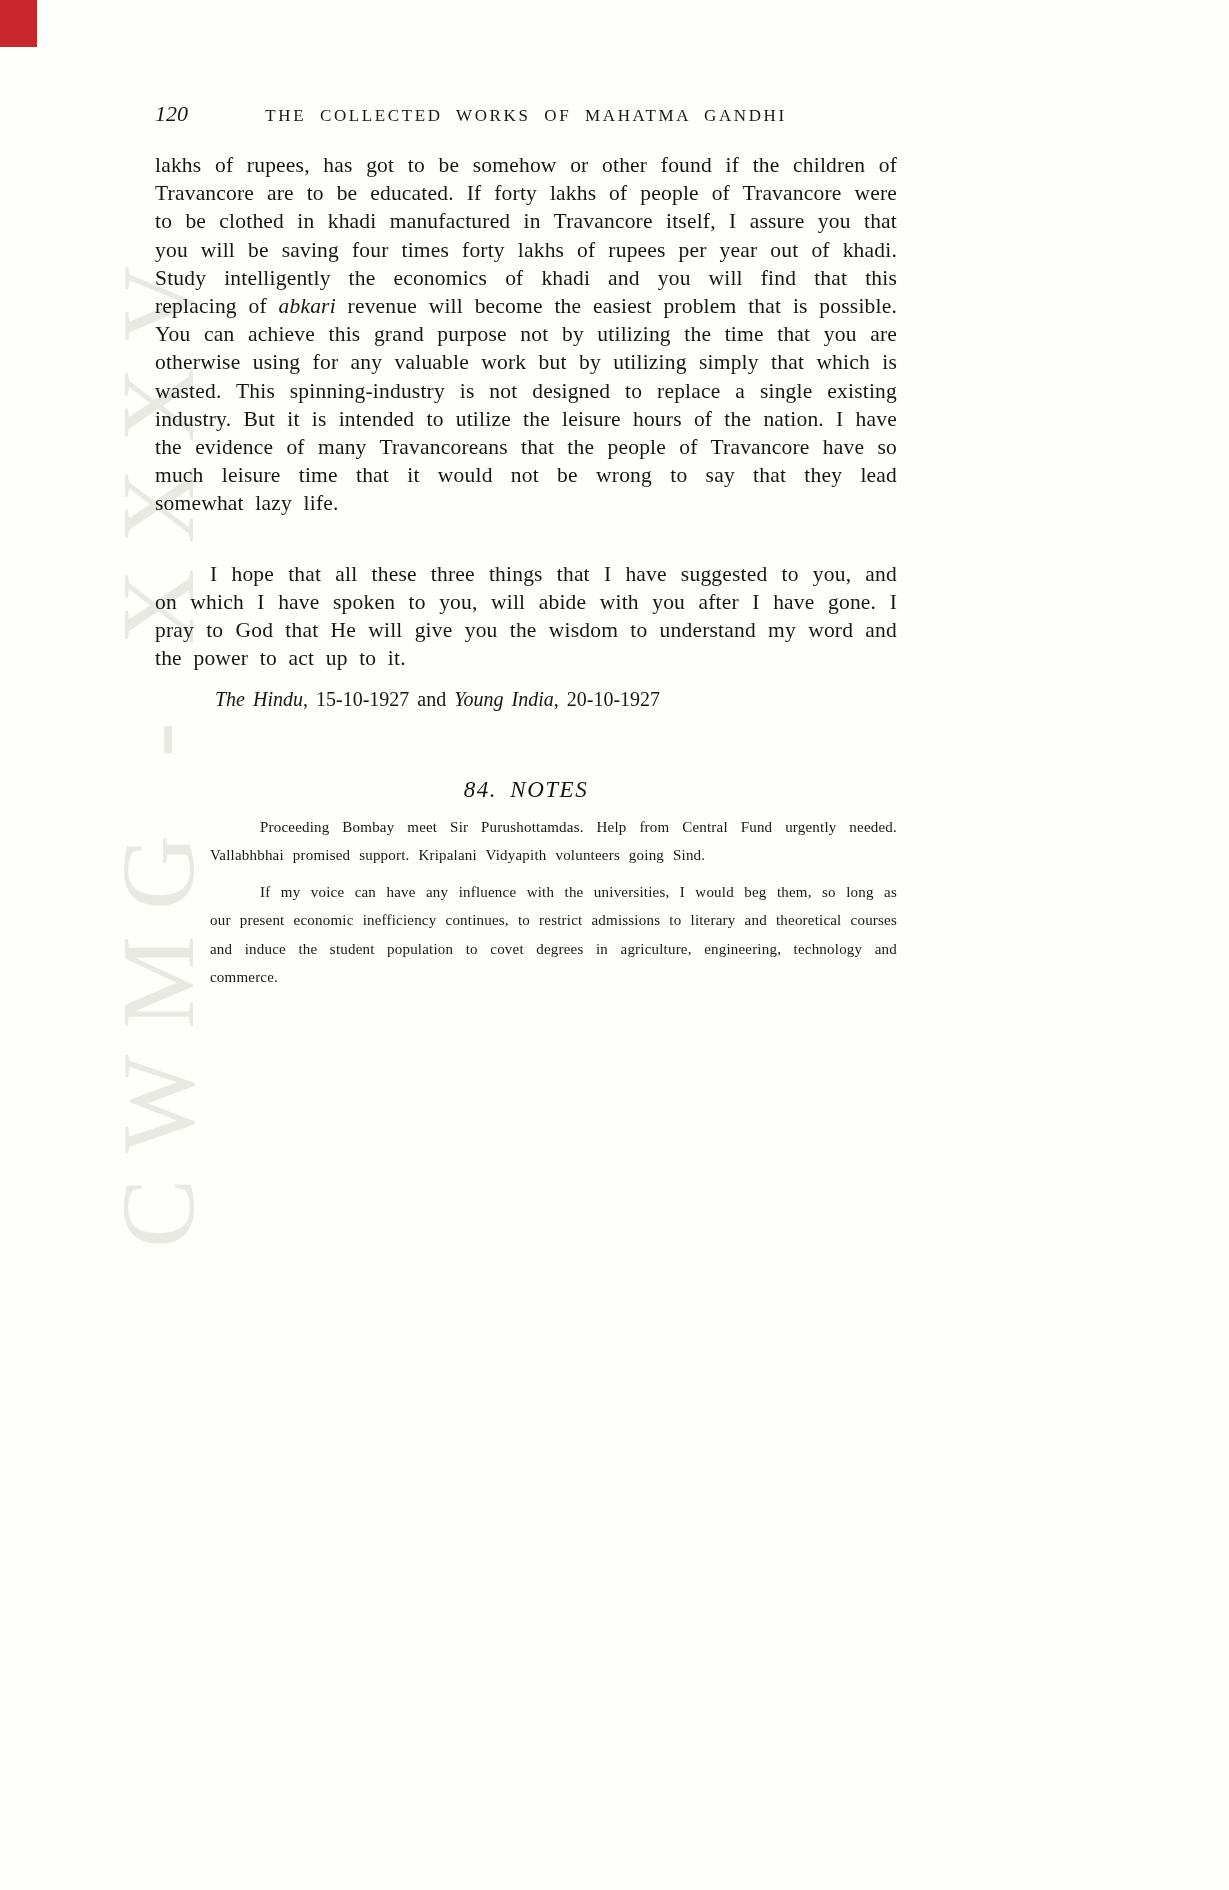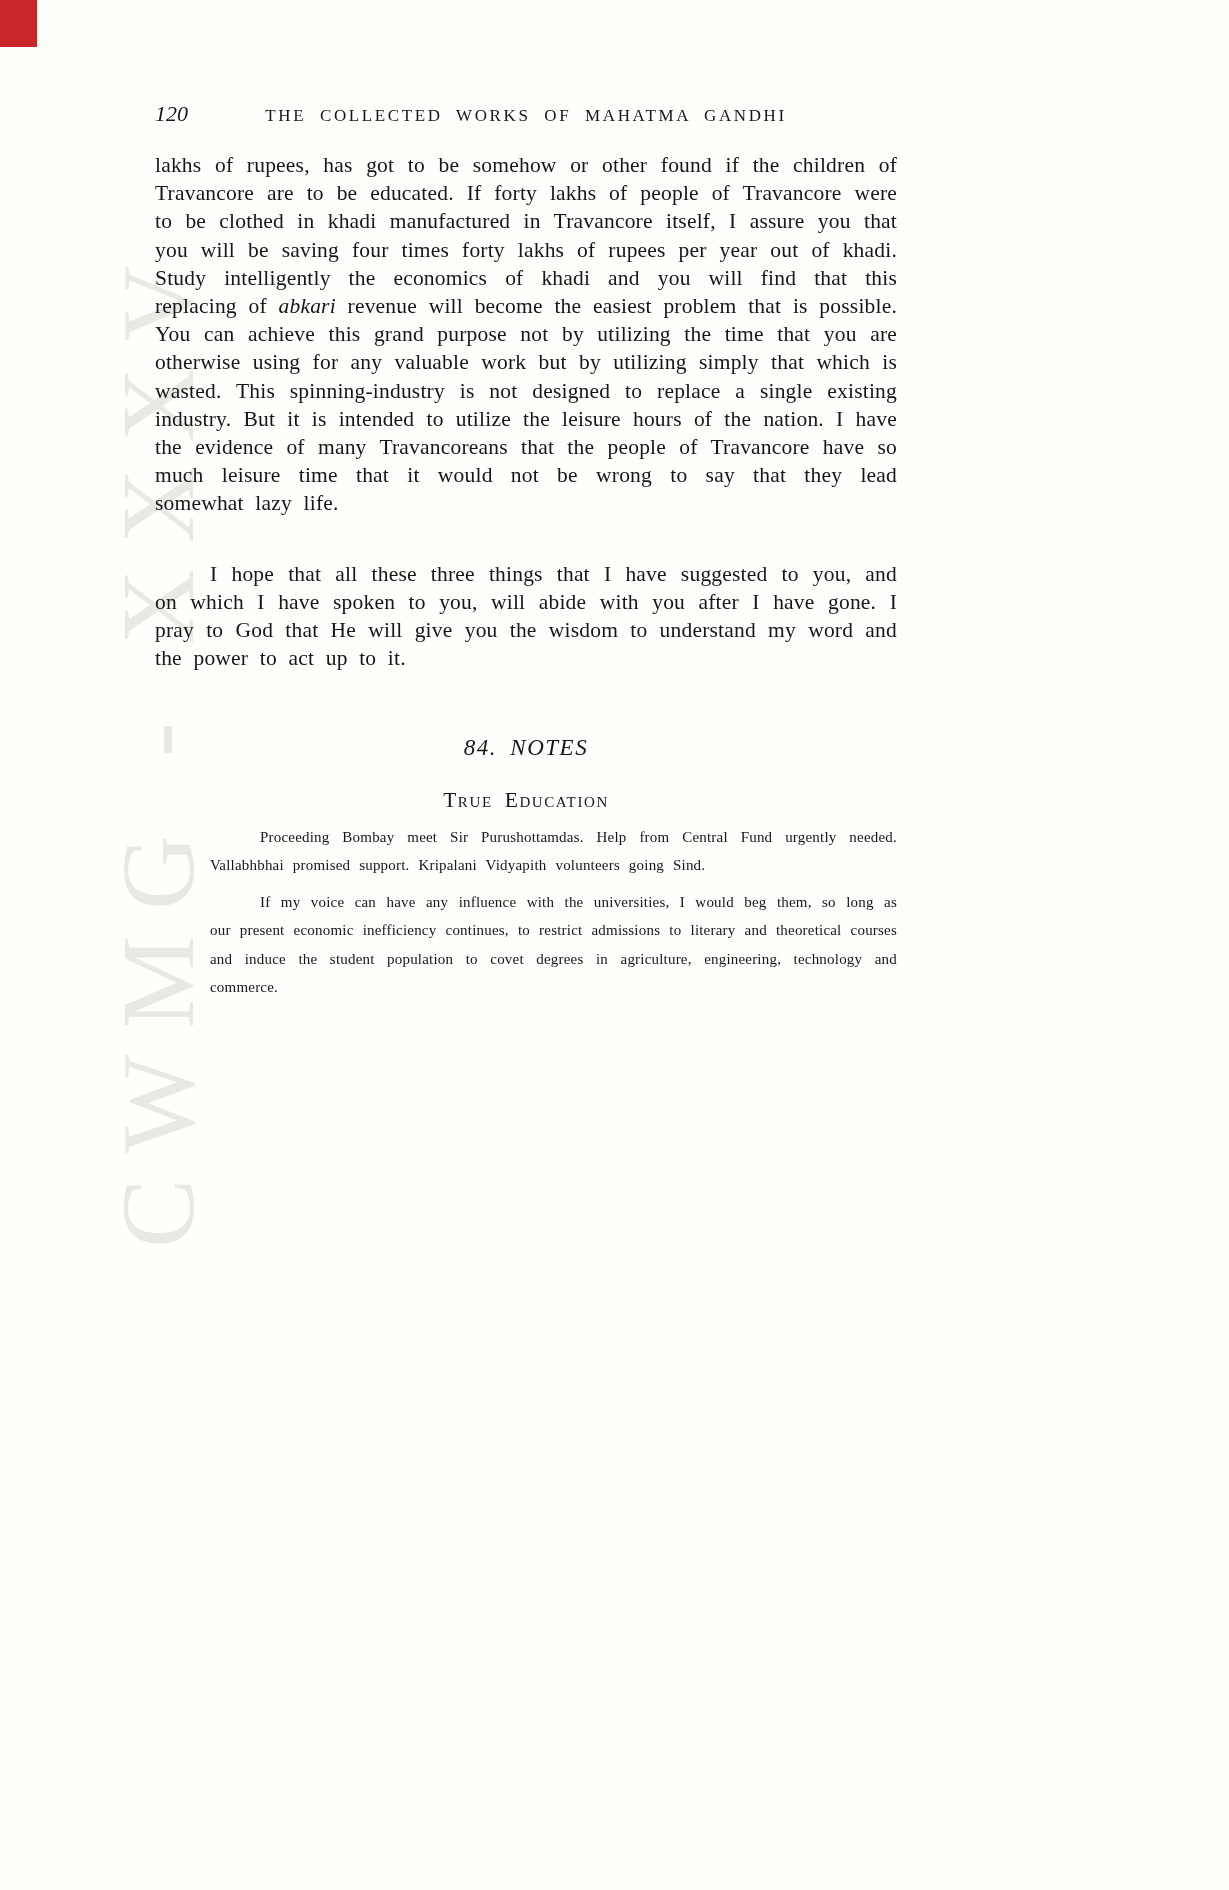--- a/index.html
+++ b/index.html
@@ -120,24 +120,24 @@
     <span class="page-number">120</span>
     <span class="running-title">THE COLLECTED WORKS OF MAHATMA GANDHI</span>
   </header>
 
   <main class="text-block">
 
     <p class="body-para no-indent"><span>lakhs of rupees, has got to be somehow or other found if the children of Travancore are to be educated. If forty lakhs of people of Travancore were to be clothed in khadi manufactured in Travancore itself, I assure you that you will be saving four times forty lakhs of rupees per year out of khadi. Study intelligently the economics of khadi and you will find that this replacing of </span><em>abkari</em><span> revenue will become the easiest problem that is possible. You can achieve this grand purpose not by utilizing the time that you are otherwise using for any valuable work but by utilizing simply that which is wasted. This spinning-industry is not designed to replace a single existing industry. But it is intended to utilize the leisure hours of the nation. I have the evidence of many Travancoreans that the people of Travancore have so much leisure time that it would not be wrong to say that they lead somewhat lazy life.</span></p>
 
     <p class="body-para indent">I hope that all these three things that I have suggested to you, and on which I have spoken to you, will abide with you after I have gone. I pray to God that He will give you the wisdom to understand my word and the power to act up to it.</p>
 
+    <p class="source-line"><em>The Hindu</em><span>, 15-10-1927 and </span><em>Young India</em><span>, 20-10-1927</span></p>
 
     <h2 class="section-heading">84. NOTES</h2>
 
-    <h3 class="sub-heading">True Education</h3>
 
 
     <blockquote class="quote">Proceeding Bombay meet Sir Purushottamdas. Help from Central Fund urgently needed. Vallabhbhai promised support. Kripalani Vidyapith volunteers going Sind.</blockquote>
 
 
     <blockquote class="quote">If my voice can have any influence with the universities, I would beg them, so long as our present economic inefficiency continues, to restrict admissions to literary and theoretical courses and induce the student population to covet degrees in agriculture, engineering, technology and commerce.</blockquote>
 
 
   </main>
 

